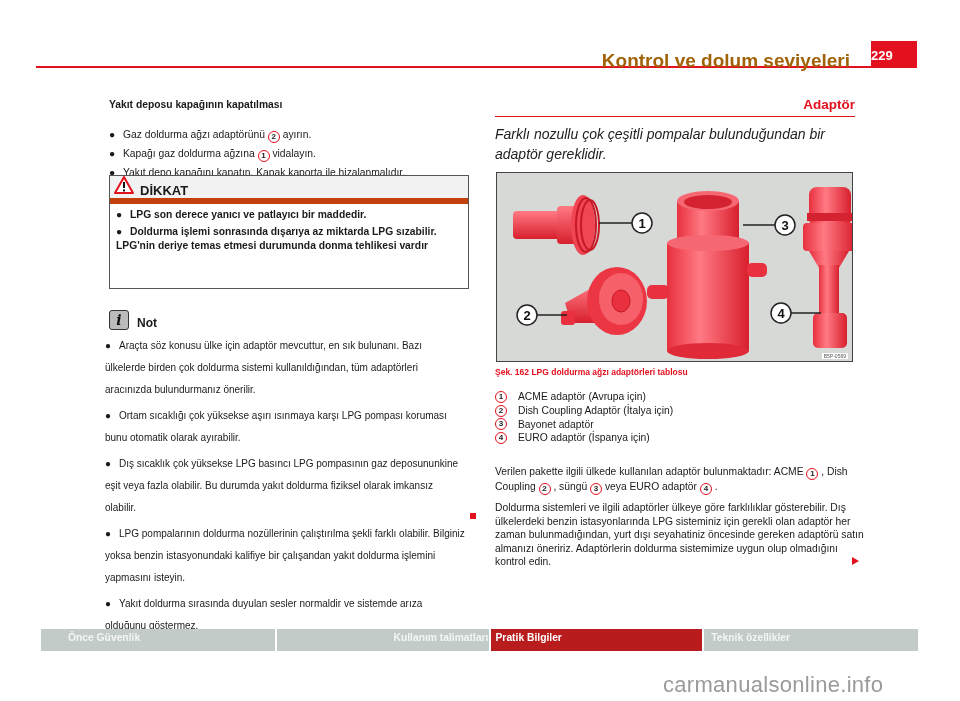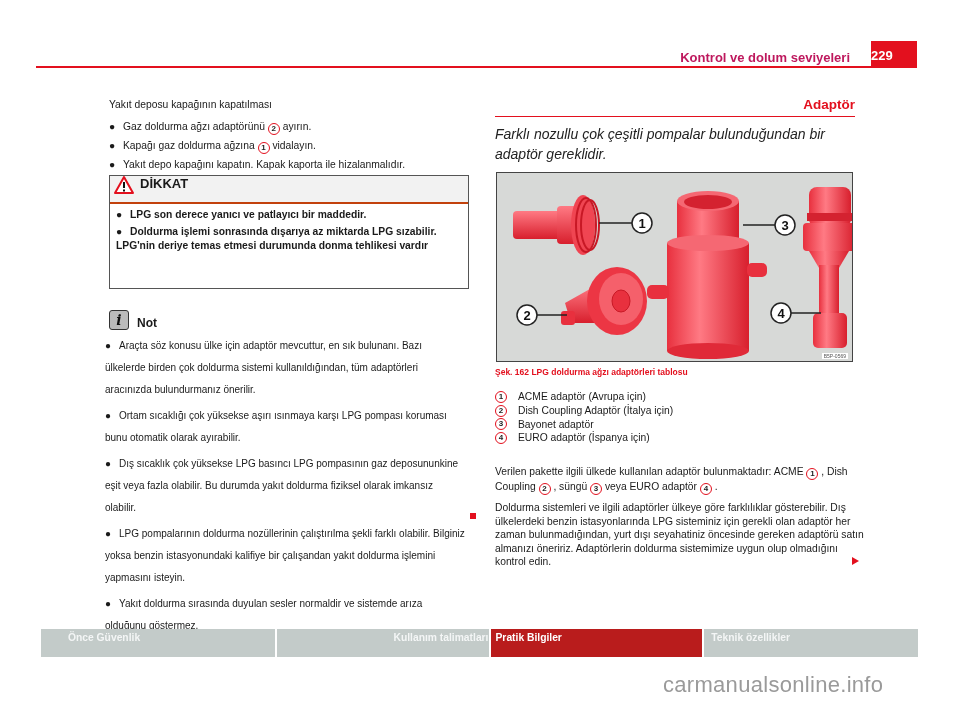--- a/index.html
+++ b/index.html
@@ -1,33 +1,33 @@
 <!DOCTYPE html>
 <html><head>
 <meta charset="utf-8">
 <style>
   * { margin: 0; padding: 0; box-sizing: border-box; }
   html, body { width: 960px; height: 701px; background: #ffffff; overflow: hidden; }
   body { position: relative; font-family: "Liberation Sans", sans-serif; color: #1a1a1a; }
 
   .header-line { position: absolute; left: 36px; top: 66px; width: 835px; height: 2px; background: #e3101e; }
-  .header-title { position: absolute; top: 50px; right: 110px; font-size: 13px; font-weight: bold; color: #be185d; }
+  .header-title { position: absolute; top: 50px; right: 110px; font-size: 19px; font-weight: bold; color: #a16207; }
   .page-num { position: absolute; left: 871px; top: 41px; width: 46px; height: 27px; background: #e3101e; color: #fff; font-size: 13px; font-weight: bold; text-align: left; line-height: 30px; }
 
   .col-left { position: absolute; left: 109px; top: 98px; width: 360px; font-size: 10.3px; line-height: 13.6px; }
   .col-right { position: absolute; left: 495px; top: 98px; width: 360px; font-size: 10.3px; line-height: 13.6px; }
 
-  .subhead { font-weight: normal; margin-bottom: 8px; }
+  .subhead { font-weight: bold; margin-bottom: 16px; }
   .bullet { margin-bottom: 4px; }
   .bullet .dot { display: inline-block; width: 14px; }
 
   .circ { display: inline-block; width: 12px; height: 12px; border: 1.3px solid #e3101e; border-radius: 50%; font-size: 8px; line-height: 10px; text-align: center; font-weight: bold; color: #222; vertical-align: -1px; }
 
   .warn-box { position: absolute; left: 109px; top: 175px; width: 360px; height: 114px; border: 1px solid #555; }
-  .warn-head { height: 28px; background: #f2f2f2; border-bottom: 2px solid #c2410c; display: flex; align-items: flex-start; padding-left: 4px; }
+  .warn-head { height: 28px; background: #f2f2f2; border-bottom: 6px solid #c2410c; display: flex; align-items: flex-end; padding-left: 4px; }
   .warn-head .title { font-size: 13px; font-weight: bold; margin-left: 6px; }
   .warn-body { padding: 4px 6px; font-size: 10.3px; line-height: 13.4px; font-weight: bold; }
   .warn-body p { margin-bottom: 4px; }
 
   .note-head { position: absolute; left: 109px; top: 310px; display: flex; align-items: flex-end; }
   .note-icon { width: 20px; height: 20px; border: 1.5px solid #333; border-radius: 3px; background: #bbb; display: flex; align-items: center; justify-content: center; font-family: "DejaVu Serif", serif; font-weight: bold; font-style: italic; font-size: 14px; color: #111; }
   .note-title { font-size: 12px; font-weight: bold; margin-left: 8px; }
   .note-body { position: absolute; left: 105px; top: 335px; width: 360px; font-size: 10px; line-height: 22px; }
   .note-body p { margin-bottom: 4px; }
 
@@ -42,21 +42,21 @@
   .caption { position: absolute; left: 495px; top: 367px; font-size: 8.5px; font-weight: bold; color: #e3101e; }
 
   .legend { position: absolute; left: 495px; top: 390px; font-size: 10.3px; line-height: 13.8px; }
   .legend-item { display: flex; align-items: center; }
   .legend-item .circ { margin-right: 11px; }
 
   .para1 { position: absolute; left: 495px; top: 465px; width: 370px; font-size: 10.3px; line-height: 13.6px; }
   .para2 { position: absolute; left: 495px; top: 501px; width: 370px; font-size: 10.3px; line-height: 13.6px; }
   .next-arrow { position: absolute; left: 852px; top: 557px; width: 0; height: 0; border-top: 4px solid transparent; border-bottom: 4px solid transparent; border-left: 7px solid #e3101e; }
 
-  .footer { position: absolute; left: 41px; top: 629px; width: 877px; height: 28px; display: flex; }
+  .footer { position: absolute; left: 41px; top: 629px; width: 877px; height: 22px; display: flex; }
   .foot-tab { flex: 1; background: #c3cbc9; color: #f4f6f6; font-size: 10.3px; font-weight: bold; padding: 3px 0 0 27px; border-right: 2px solid #fff; }
   .foot-tab.active { background: #b91c1c; color: #fff; padding-left: 5px; }
   .foot-tab.t2 { padding-left: 5px; text-align: right; }
   .foot-tab.t4 { padding-left: 7px; border-right: none; }
 
   .watermark { position: absolute; left: 663px; top: 672px; font-size: 22px; color: #9a9a9a; letter-spacing: 0.3px; }
 </style>
 </head>
 <body>
 

